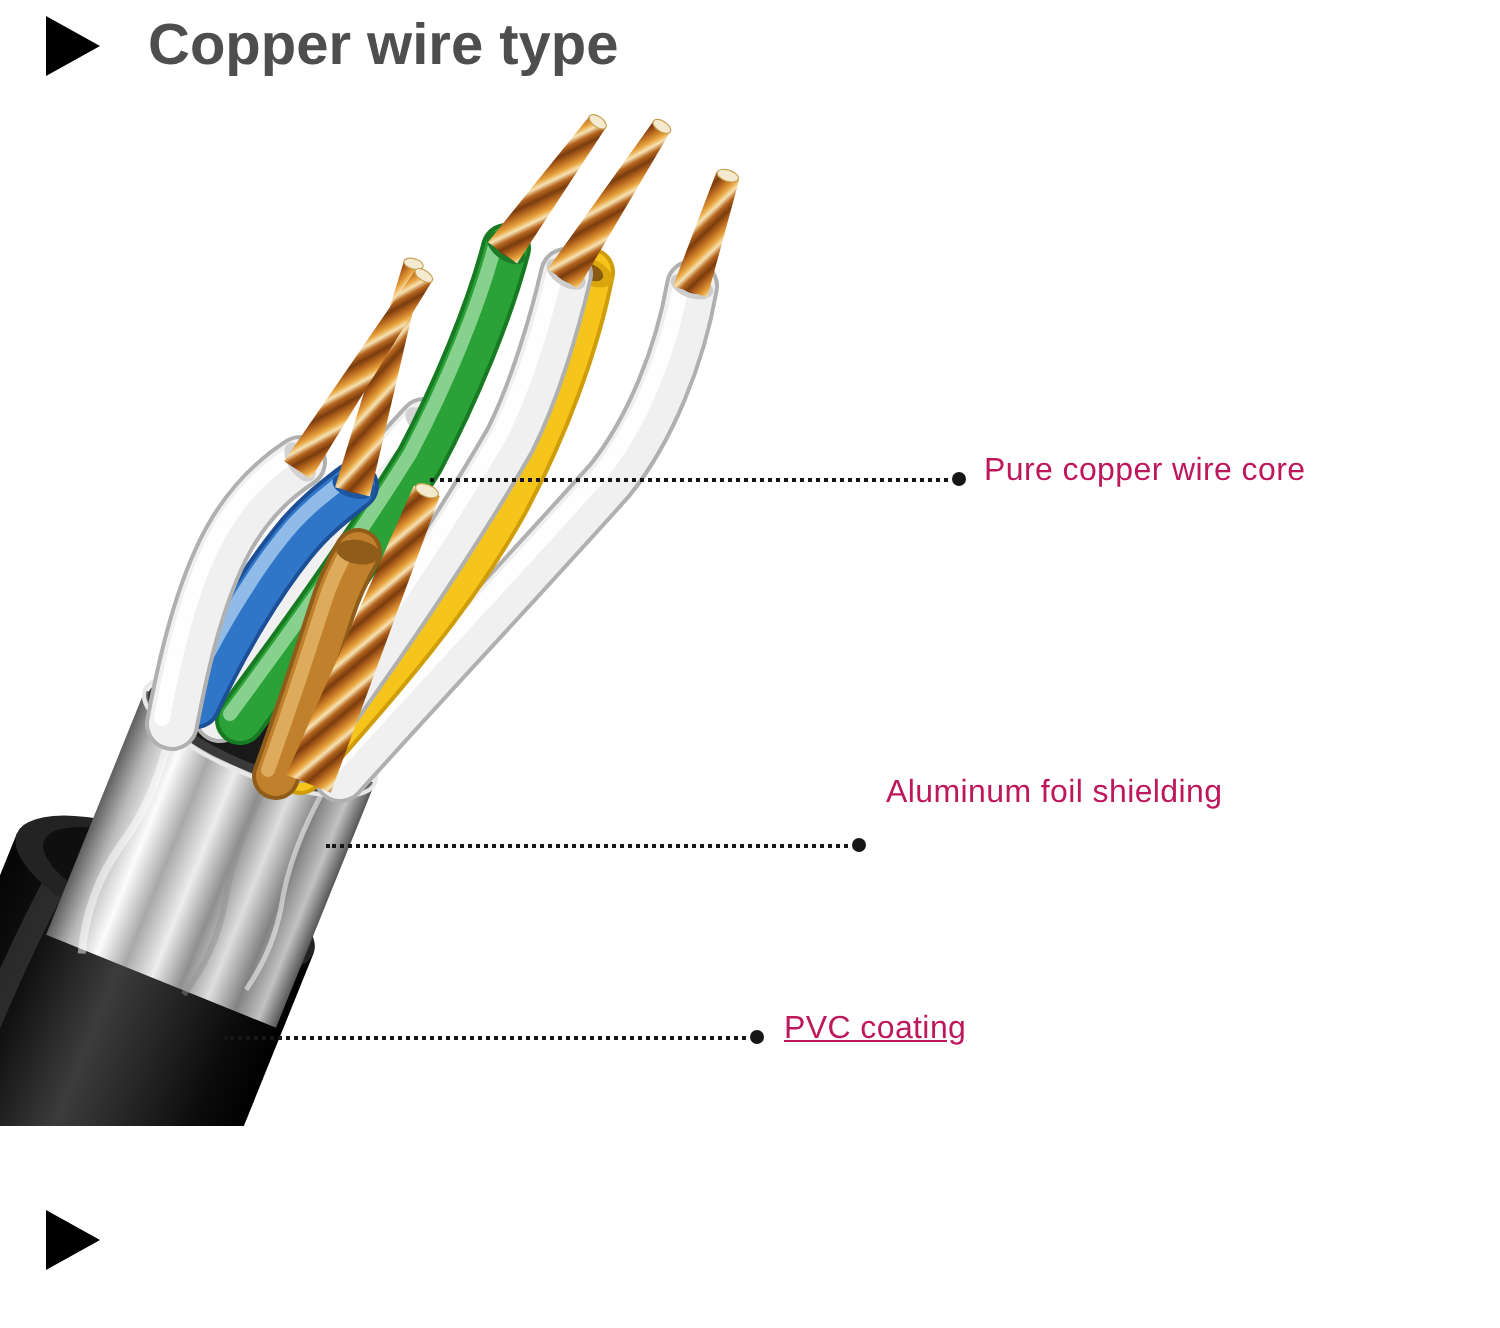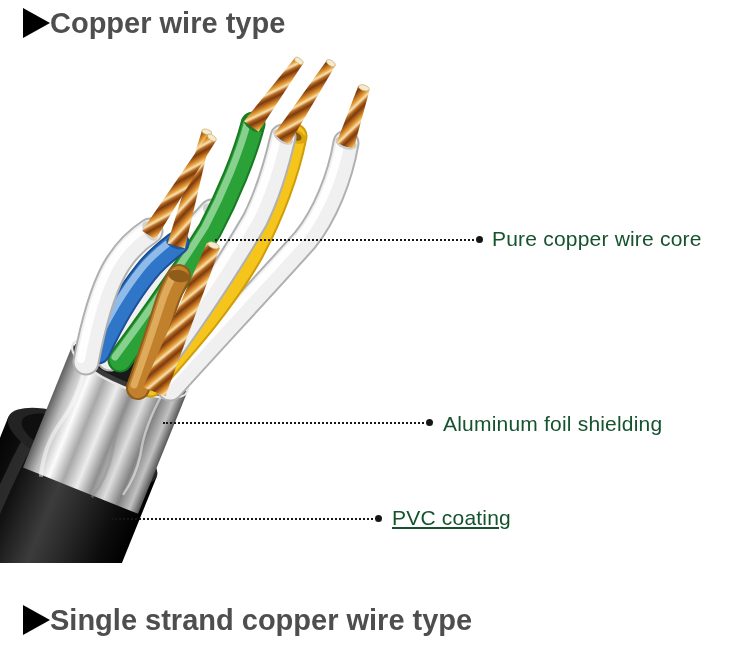--- a/index.html
+++ b/index.html
@@ -1,27 +1,27 @@
 <!DOCTYPE html>
 <html><head>
 <meta charset="utf-8">
 <style>
   html,body{margin:0;padding:0;background:#ffffff;}
   .stage{position:relative;width:750px;height:664px;background:#ffffff;overflow:hidden;
          font-family:"Liberation Sans", sans-serif;}
-  .section-header{position:absolute;left:23px;display:flex;align-items:center;gap:0;height:34px;justify-content:center;}
+  .section-header{position:absolute;left:23px;display:flex;align-items:center;gap:24px;height:34px;justify-content:center;}
   .section-header.top{top:6px;}
   .section-header.bottom{top:603px;}
   .tri{width:0;height:0;border-top:15px solid transparent;border-bottom:15px solid transparent;
        border-left:27px solid #000;}
   .section-title{font-size:29px;font-weight:bold;color:#4e4e4e;white-space:nowrap;}
   .callout{position:absolute;}
   .leader{position:absolute;height:0;border-top:2px dotted #161616;}
   .leader-dot{position:absolute;width:7px;height:7px;border-radius:50%;background:#161616;}
-  .callout-text{position:absolute;font-size:21px;color:#14532d;white-space:nowrap;letter-spacing:.2px;}
+  .callout-text{position:absolute;font-size:16px;color:#be185d;white-space:nowrap;letter-spacing:.2px;}
   svg.cable{position:absolute;left:0;top:0;}
   .w{fill:none;stroke-linecap:round;}
 </style>
 </head>
 <body>
 
 <div class="stage">
 
   <div class="section-header top">
     <span class="tri"></span>
@@ -192,27 +192,26 @@
 
   <div class="callout">
     <span class="leader" style="left:215px;top:239px;width:259px;"></span>
     <span class="leader-dot" style="left:476px;top:236px;"></span>
     <span class="callout-text" style="left:492px;top:227px;">Pure copper wire core</span>
   </div>
 
   <div class="callout">
     <span class="leader" style="left:163px;top:422px;width:261px;"></span>
     <span class="leader-dot" style="left:426px;top:419px;"></span>
-    <span class="callout-text" style="left:443px;top:412px;">Aluminum foil shielding</span>
+    <span class="callout-text" style="left:443px;top:388px;">Aluminum foil shielding</span>
   </div>
 
   <div class="callout">
     <span class="leader" style="left:112px;top:518px;width:261px;"></span>
     <span class="leader-dot" style="left:375px;top:515px;"></span>
     <span class="callout-text" style="left:392px;top:506px;text-decoration:underline;">PVC coating</span>
   </div>
 
   <div class="section-header bottom">
     <span class="tri"></span>
-    <span class="section-title">Single strand copper wire type</span>
   </div>
 
 </div>
 
 </body></html>

